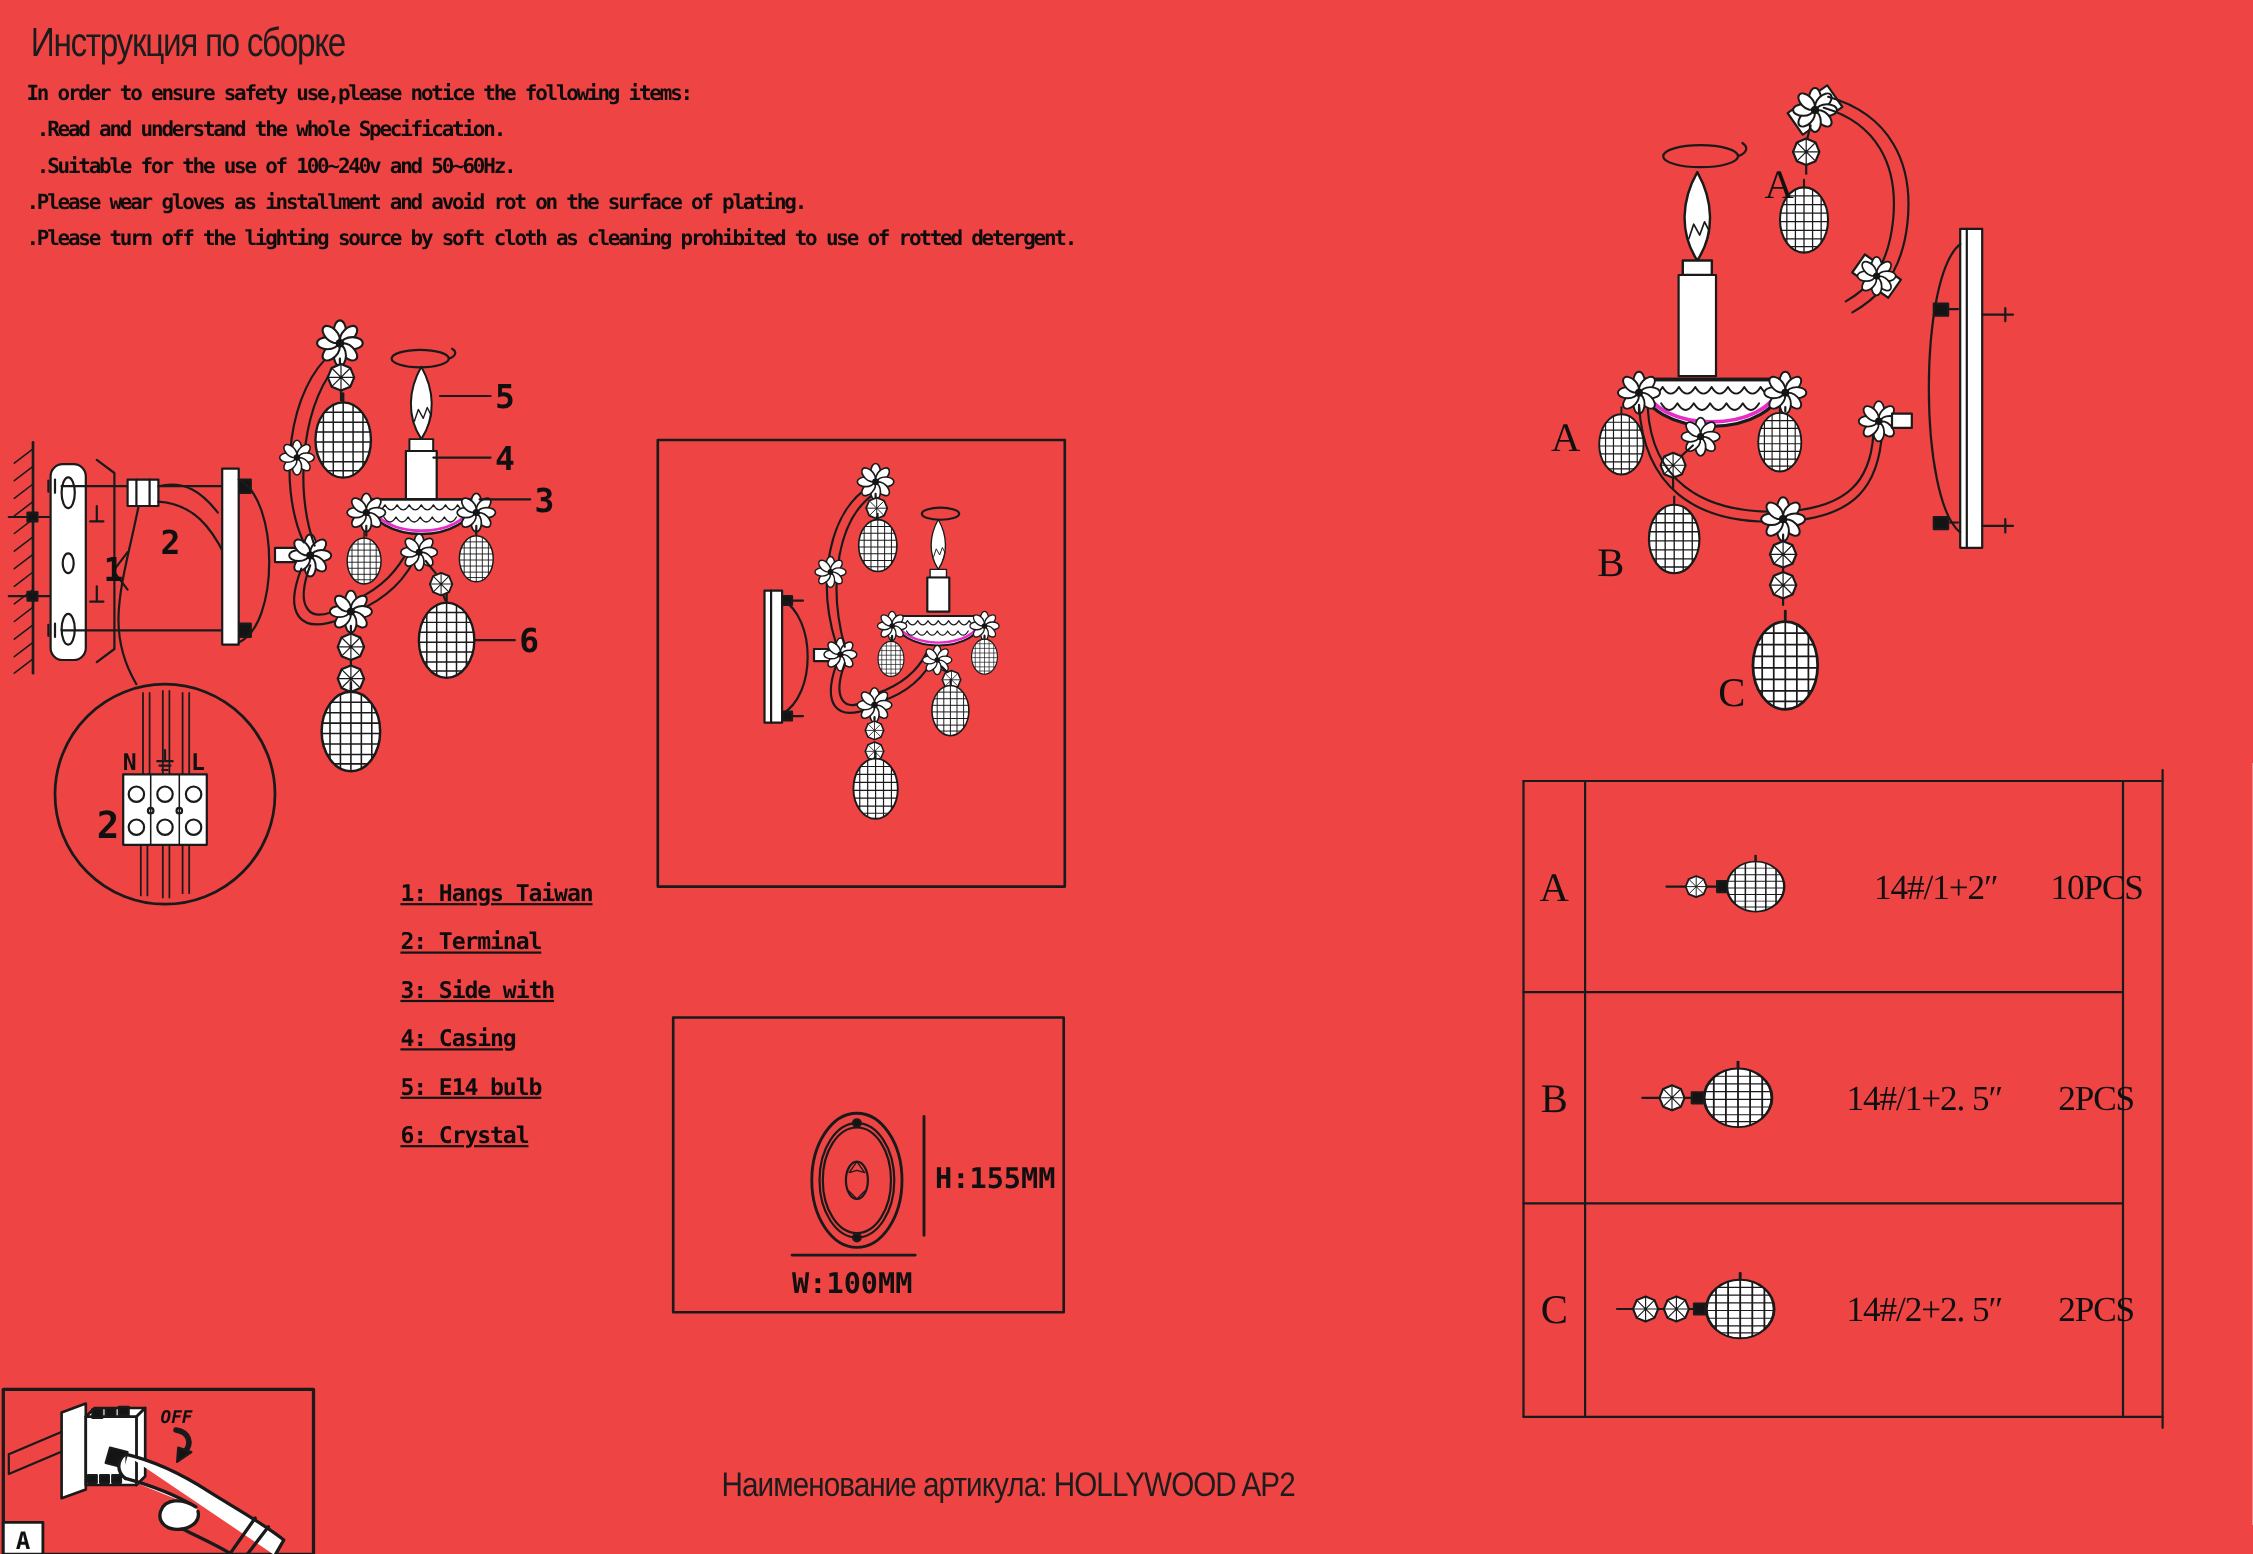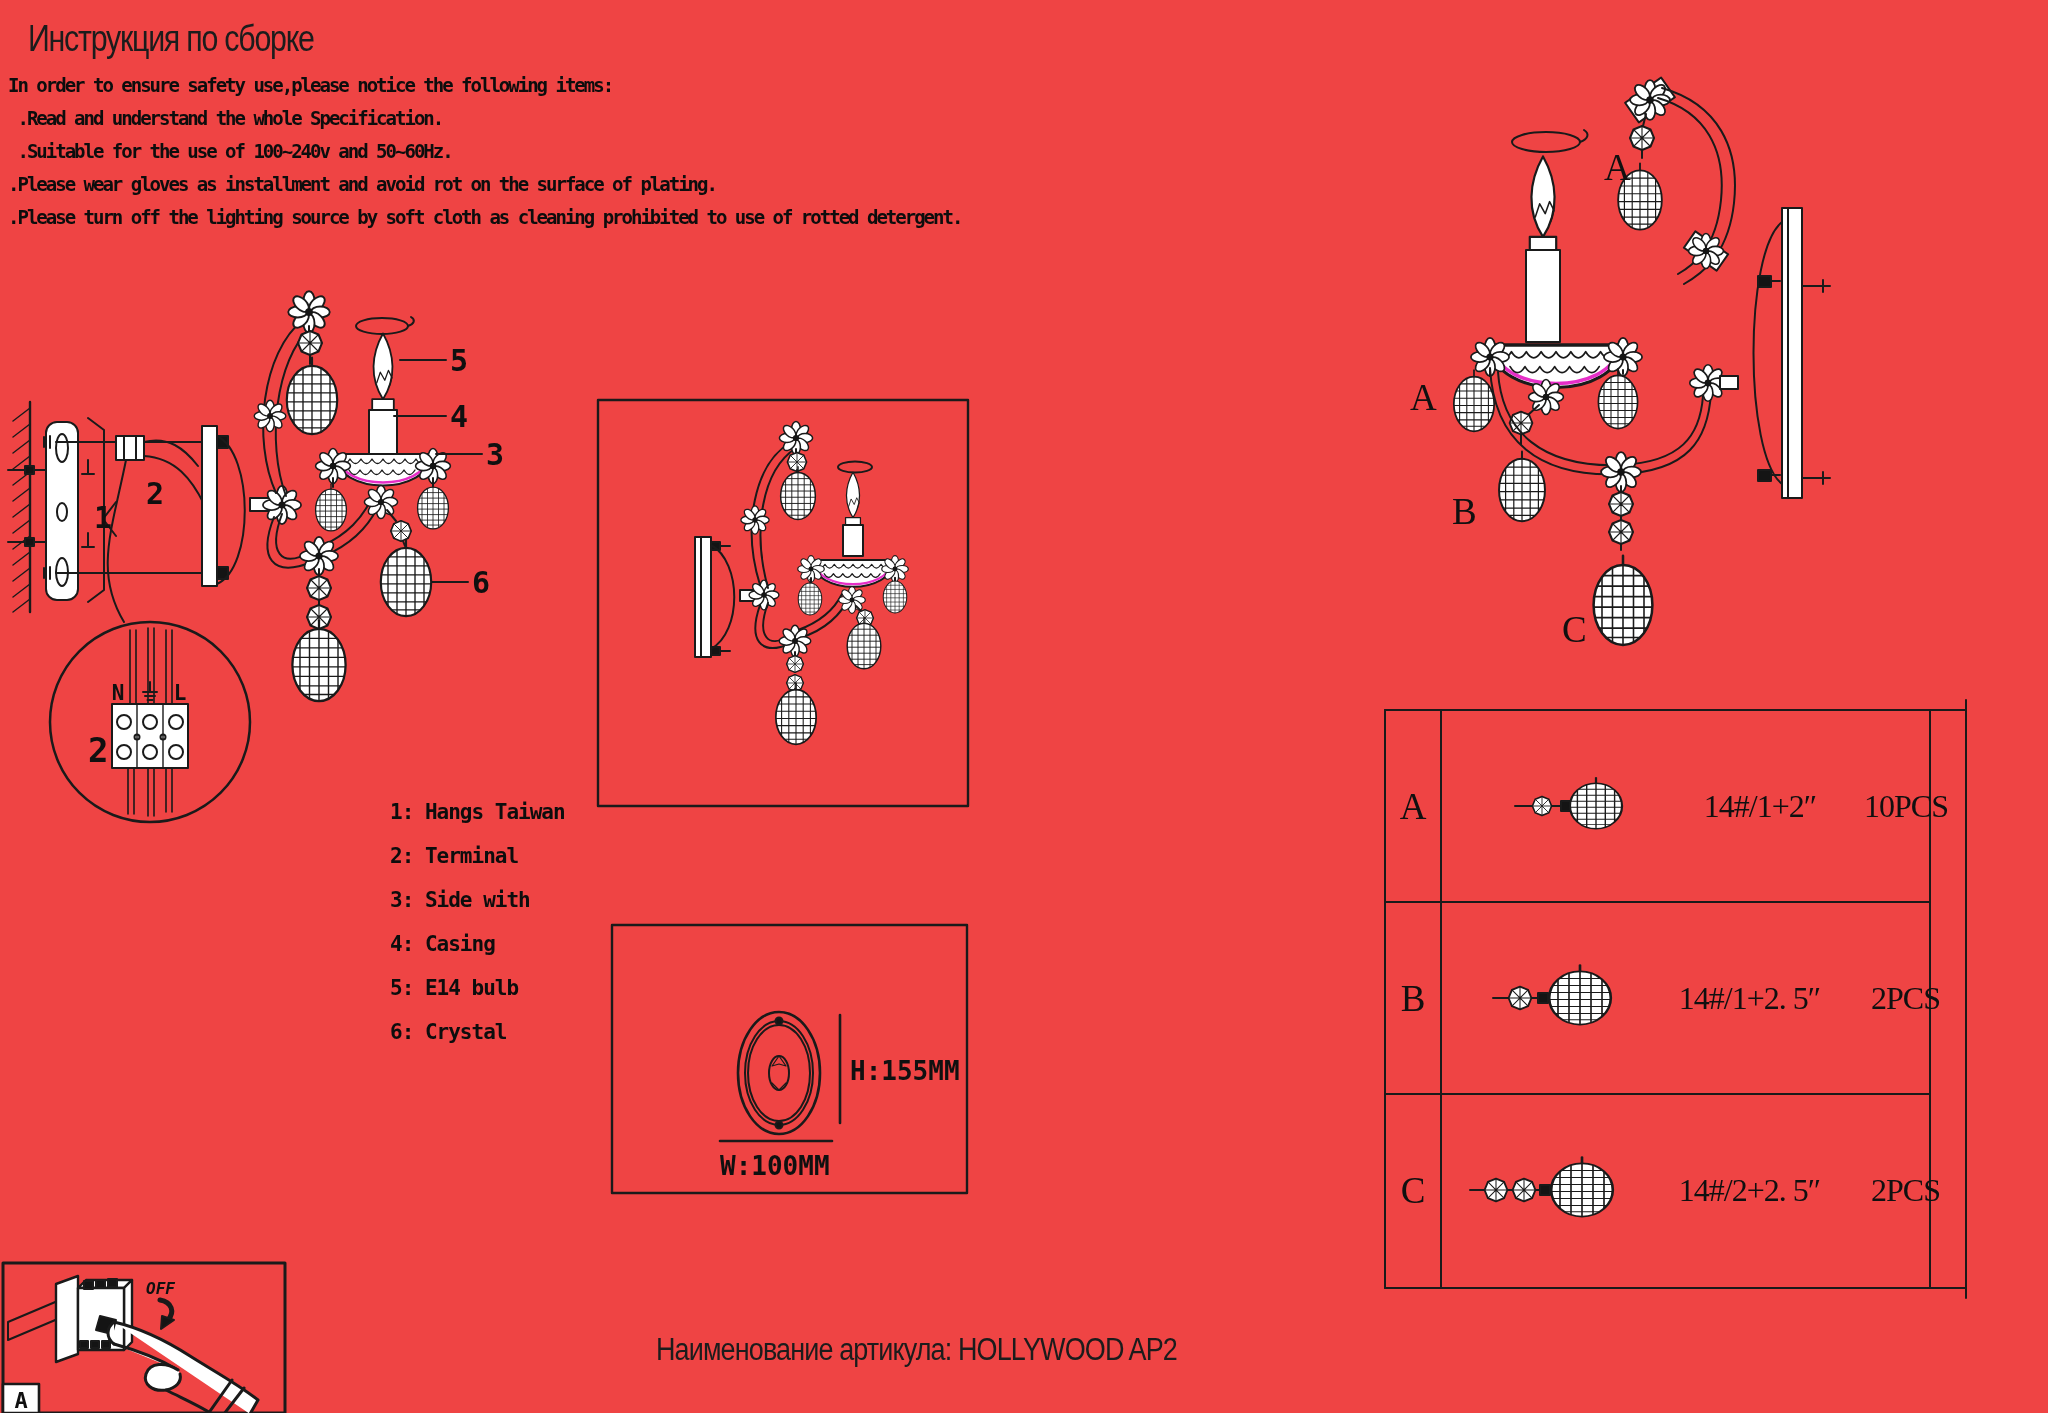--- a/index.html
+++ b/index.html
@@ -67,21 +67,21 @@
         <path class="pink" d="M-46,3 C-40,37 40,37 46,3" stroke-width="2.6"></path>
         <path d="M-44,5 q5.5,9 11,0 q5.5,9 11,0 q5.5,9 11,0 q5.5,9 11,0 q5.5,9 11,0 q5.5,9 11,0 q5.5,9 11,0 q5.5,9 11,0" stroke-width="1.3"></path>
         <path d="M-34,16 q5.5,9 11,0 q5.5,9 11,0 q5.5,9 11,0 q5.5,9 11,0 q5.5,9 11,0 q5.5,9 11,0" stroke-width="1.3"></path>
         <line x1="-50" y1="0" x2="50" y2="0" stroke-width="2.2"></line>
       </g>
     </defs>
   </svg>
 
   <div class="abs title" style="left:28px;top:18px;">Инструкция по сборке</div>
 
-  <div class="abs" style="left:8px;top:74px;">
+  <div class="abs" style="left:24px;top:74px;">
     <div class="mono s-line">In order to ensure safety use,please notice the following items:</div>
     <div class="mono s-line"> .Read and understand the whole Specification.</div>
     <div class="mono s-line"> .Suitable for the use of 100~240v and 50~60Hz.</div>
     <div class="mono s-line">.Please wear gloves as installment and avoid rot on the surface of plating.</div>
     <div class="mono s-line">.Please turn off the lighting source by soft cloth as cleaning prohibited to use of rotted detergent.</div>
   </div>
 
   <svg style="left:0;top:290px;" width="520" height="585" viewBox="0 0 520 585">
     <g class="ink">
       <path d="M30,112 V322" stroke-width="2.4"></path>
@@ -201,21 +201,21 @@
       <path d="M221,186 V192 M305,186 V191"></path>
       <use href="#crystal" transform="translate(220,207) scale(.42)"></use>
       <use href="#crystal" transform="translate(305,205) scale(.42)"></use>
       <use href="#flower" transform="translate(262,208) scale(.8)"></use>
       <path d="M266,214 L272,220"></path>
       <use href="#bead" transform="translate(275,226) scale(.7)"></use>
       <use href="#crystal" transform="translate(274,254) scale(.6)"></use>
     </g>
   </svg>
 
-  <div class="abs" style="left:390px;top:800px;">
+  <div class="abs" style="left:364px;top:800px;text-decoration:underline;">
     <div class="mono p-line">1: Hangs Taiwan</div>
     <div class="mono p-line">2: Terminal</div>
     <div class="mono p-line">3: Side with</div>
     <div class="mono p-line">4: Casing</div>
     <div class="mono p-line">5: E14 bulb</div>
     <div class="mono p-line">6: Crystal</div>
   </div>
 
   <svg style="left:600px;top:915px;" width="380" height="290" viewBox="0 0 380 290">
     <g class="ink">

